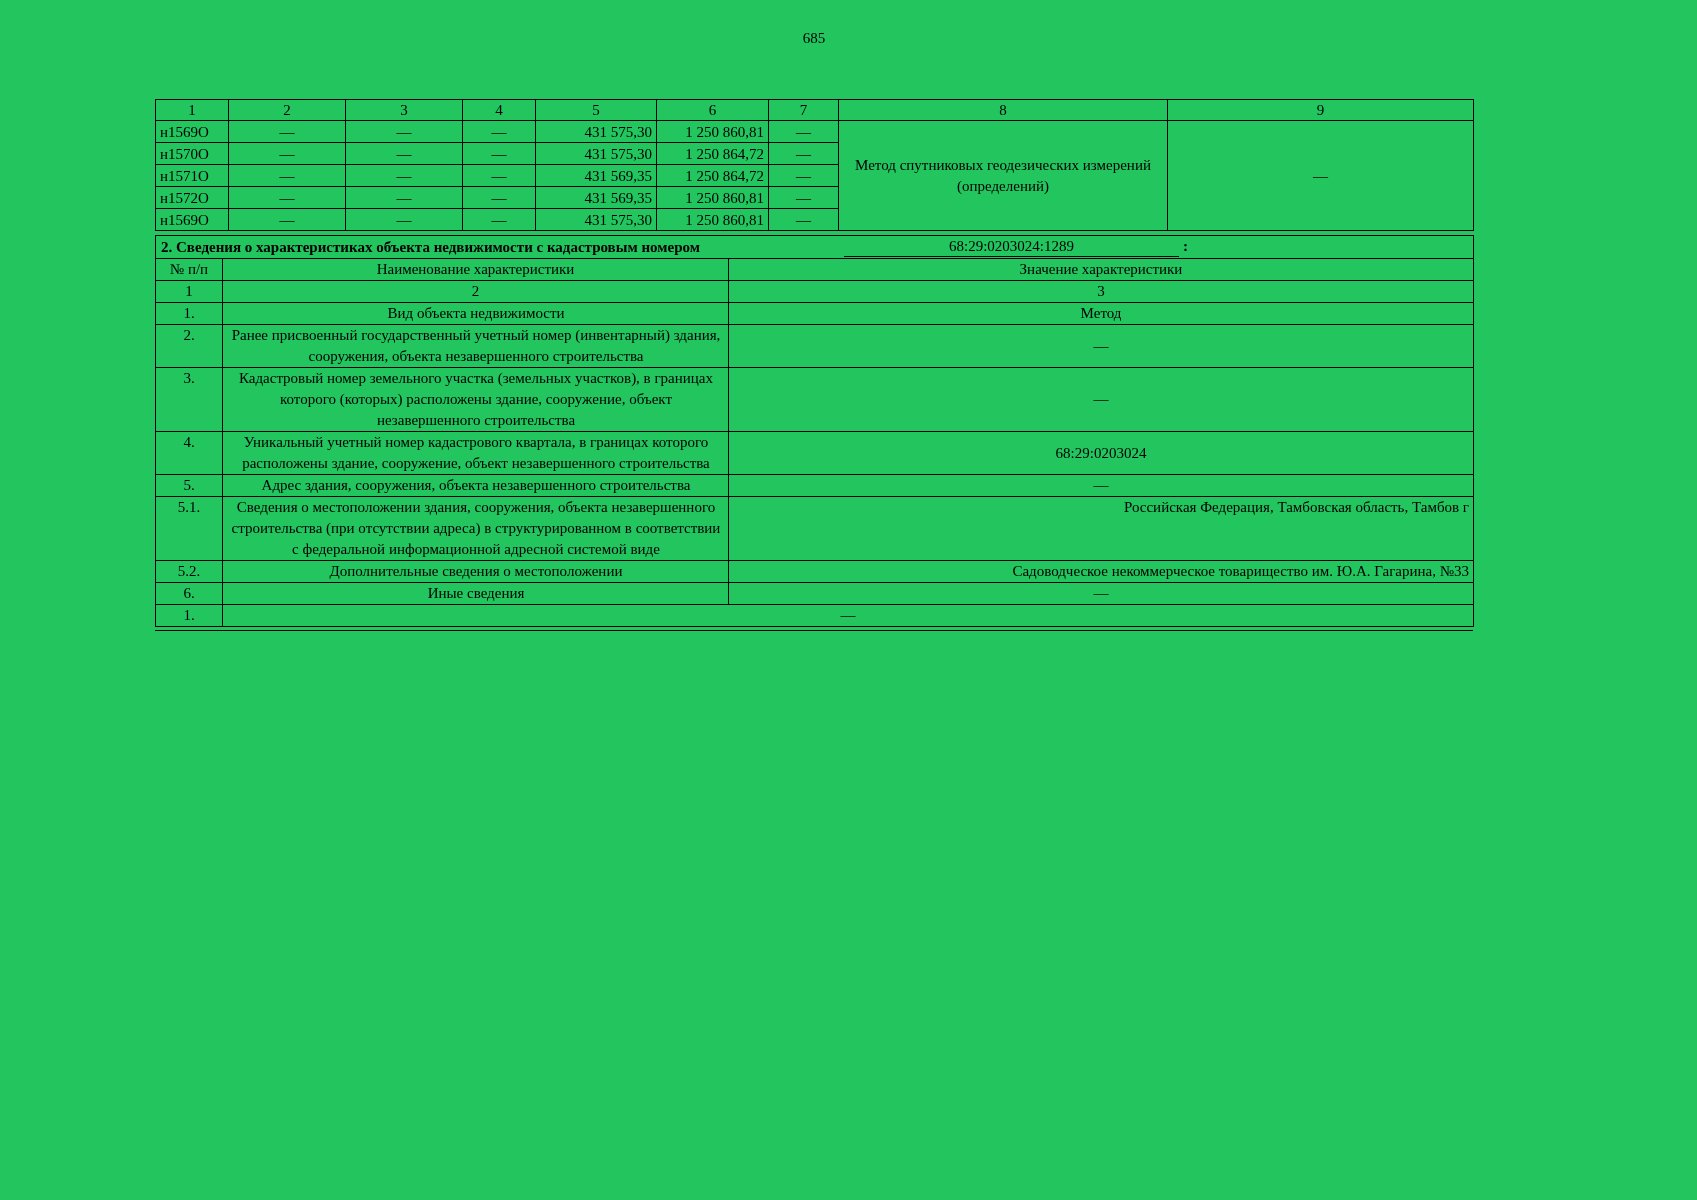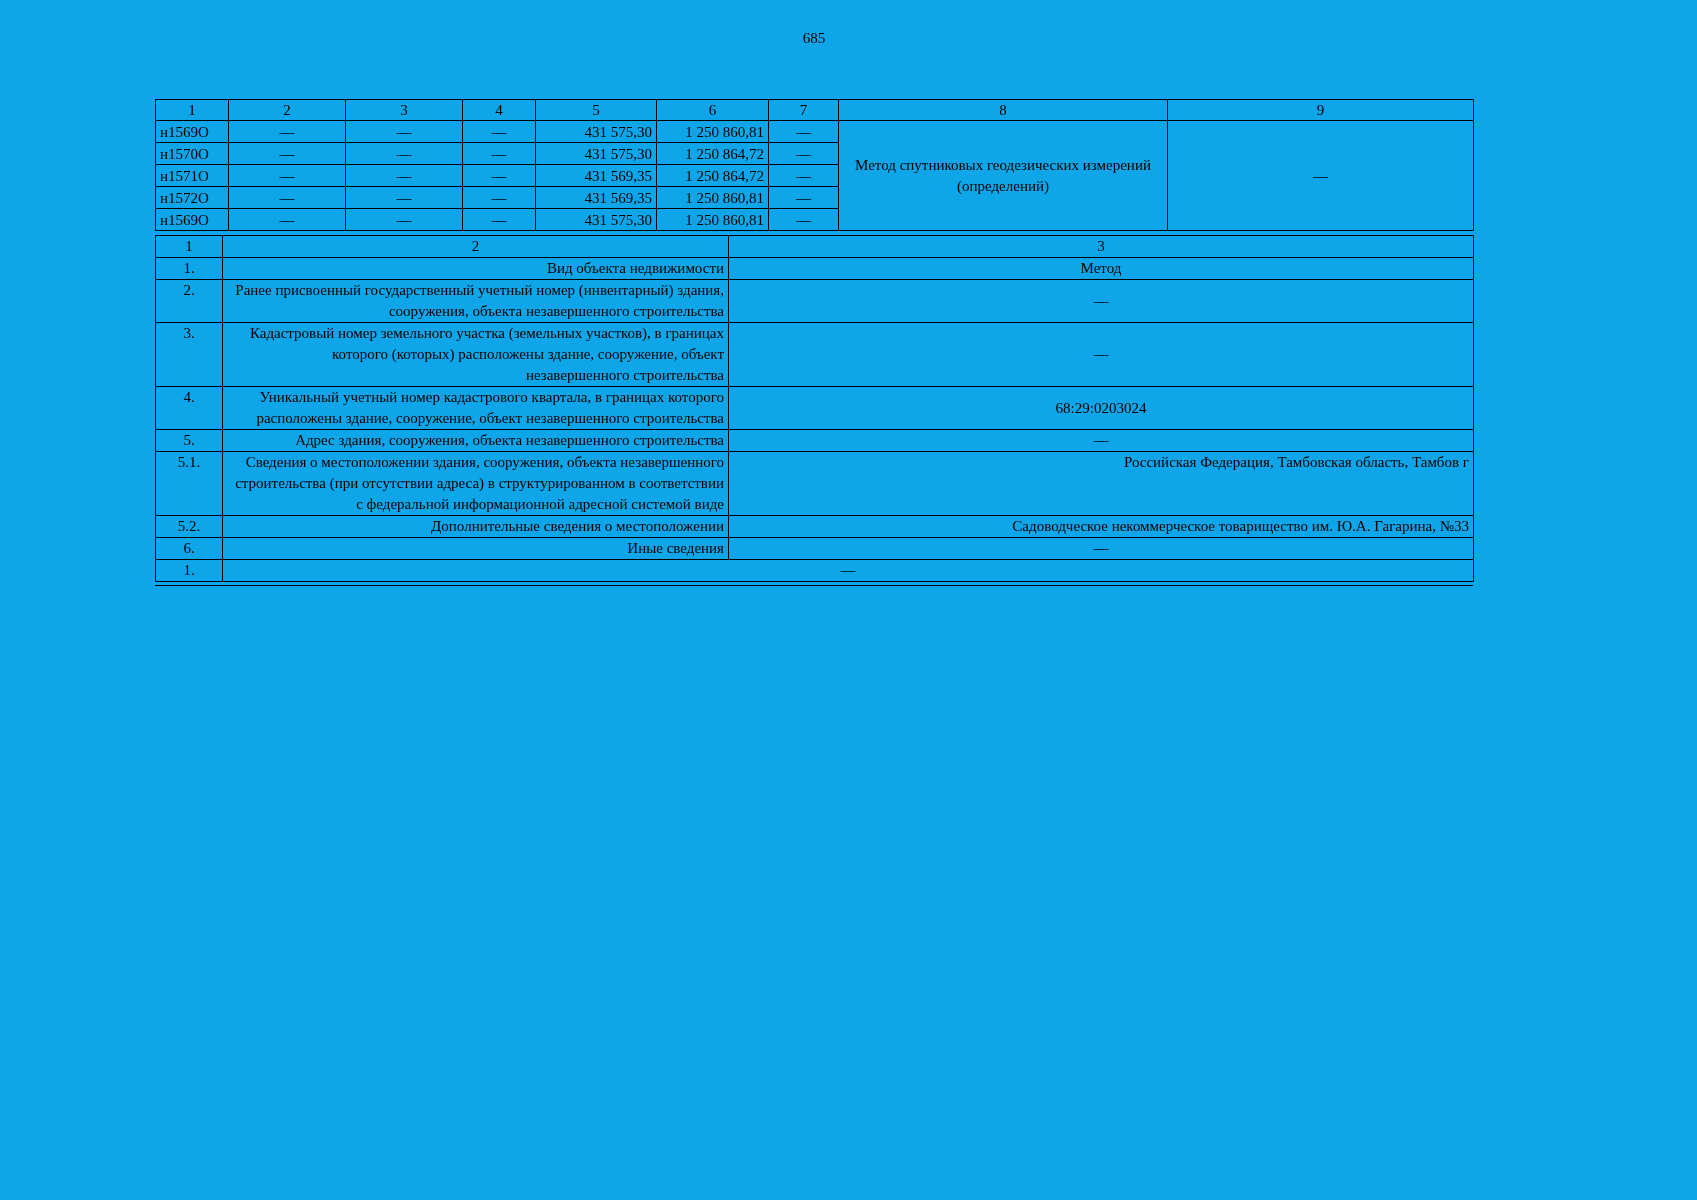--- a/index.html
+++ b/index.html
@@ -6,21 +6,21 @@
   html, body { margin: 0; padding: 0; }
   body {
     background: #ffffff;
     font-family: "Liberation Serif", serif;
     color: #000000;
   }
   .page {
     position: relative;
     width: 1697px;
     height: 1200px;
-    background: #0ea5e9;
+    background: #22c55e;
     overflow: hidden;
   }
   .content {
     position: absolute;
     left: 155px;
     top: 30px;
     width: 1318px;
   }
   .page-number {
     text-align: center;
@@ -46,21 +46,21 @@
   .coords .l { text-align: left; }
   .coords .c { text-align: center; }
   .coords .r { text-align: right; }
   .coords .method { text-align: center; vertical-align: middle; line-height: 21px; padding: 0 4px; }
   
   .chars { margin-top: 4px; }
   .chars td { line-height: 21px; padding: 0 4px; }
   .chars td.hdr { height: 22px; text-align: center; }
   .chars td.colnum { height: 20px; text-align: center; }
   .chars td.num { text-align: center; vertical-align: top; }
-  .chars td.name { text-align: right; vertical-align: top; padding-left: 5px; }
+  .chars td.name { text-align: center; vertical-align: top; padding-left: 5px; }
   .chars td.val { text-align: center; vertical-align: middle; }
   .chars td.val.left { text-align: right; vertical-align: top; margin-left: 6px; }
   .chars tr.r-single td { height: 22px; }
   .chars tr.r-short td { height: 20px; }
   
   td.section-cell { height: 23px; padding: 0; }
   .section-inner { position: relative; height: 100%; padding: 1px 4px 0 5px; }
   .section-title { font-weight: bold; font-size: 15px; }
   .cad-wrap { position: absolute; left: 688px; top: 1px; display: flex; align-items: flex-start; }
   .cad-underline {
@@ -160,21 +160,37 @@
       </table>
 
     <table class="chars">
       <colgroup>
         <col style="width:67px">
           <col style="width:506px">
           <col style="width:745px">
       </colgroup>
 
       <tbody>
-
+          <tr>
+        <td colspan="3" class="section-cell">
+          <div class="section-inner">
+            <span class="section-title">2. Сведения о характеристиках объекта недвижимости с кадастровым номером</span>
+            <span class="cad-wrap">
+              <span class="cad-underline">68:29:0203024:1289</span>
+              <span class="cad-colon">:</span>
+            </span>
+          </div>
+        </td>
+      </tr>
+
+      <tr>
+        <td class="hdr">№ п/п</td>
+        <td class="hdr">Наименование характеристики</td>
+        <td class="hdr">Значение характеристики</td>
+      </tr>
       <tr>
         <td class="colnum">1</td>
         <td class="colnum">2</td>
         <td class="colnum">3</td>
       </tr>
 
       <tr class="r-single">
         <td class="num">1.</td>
         <td class="name">Вид объекта недвижимости</td>
         <td class="val">Метод</td>

